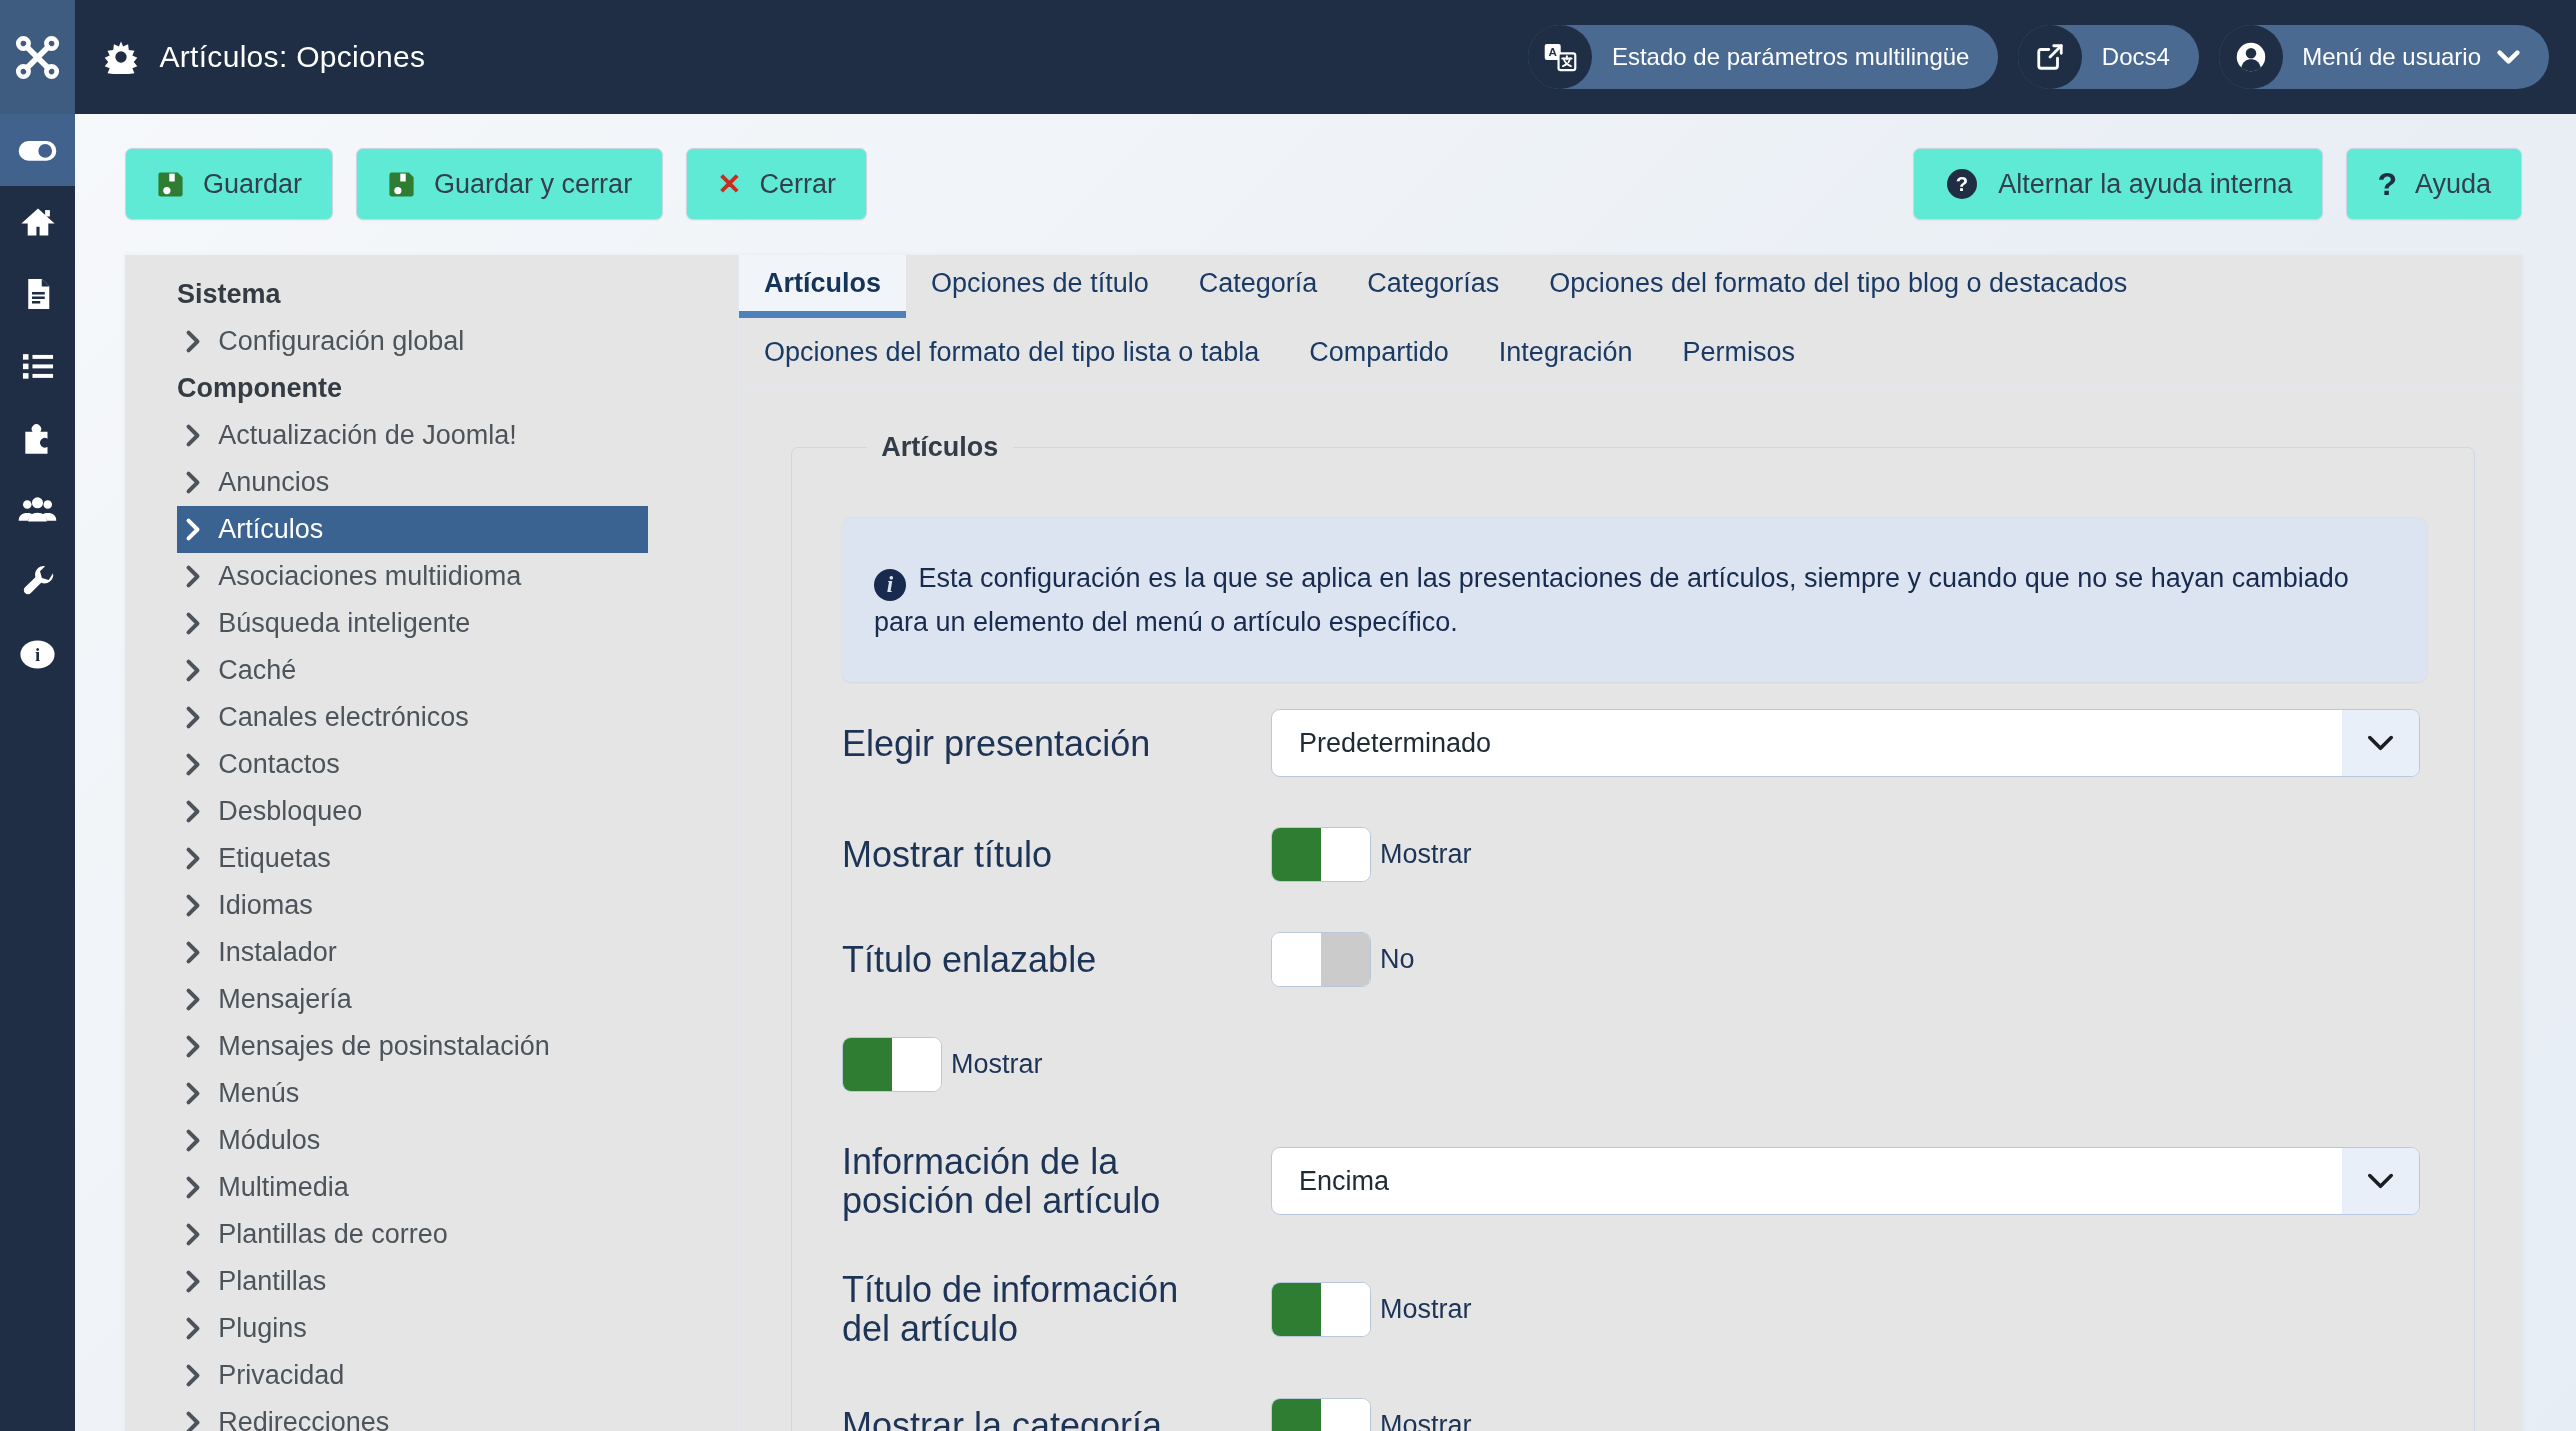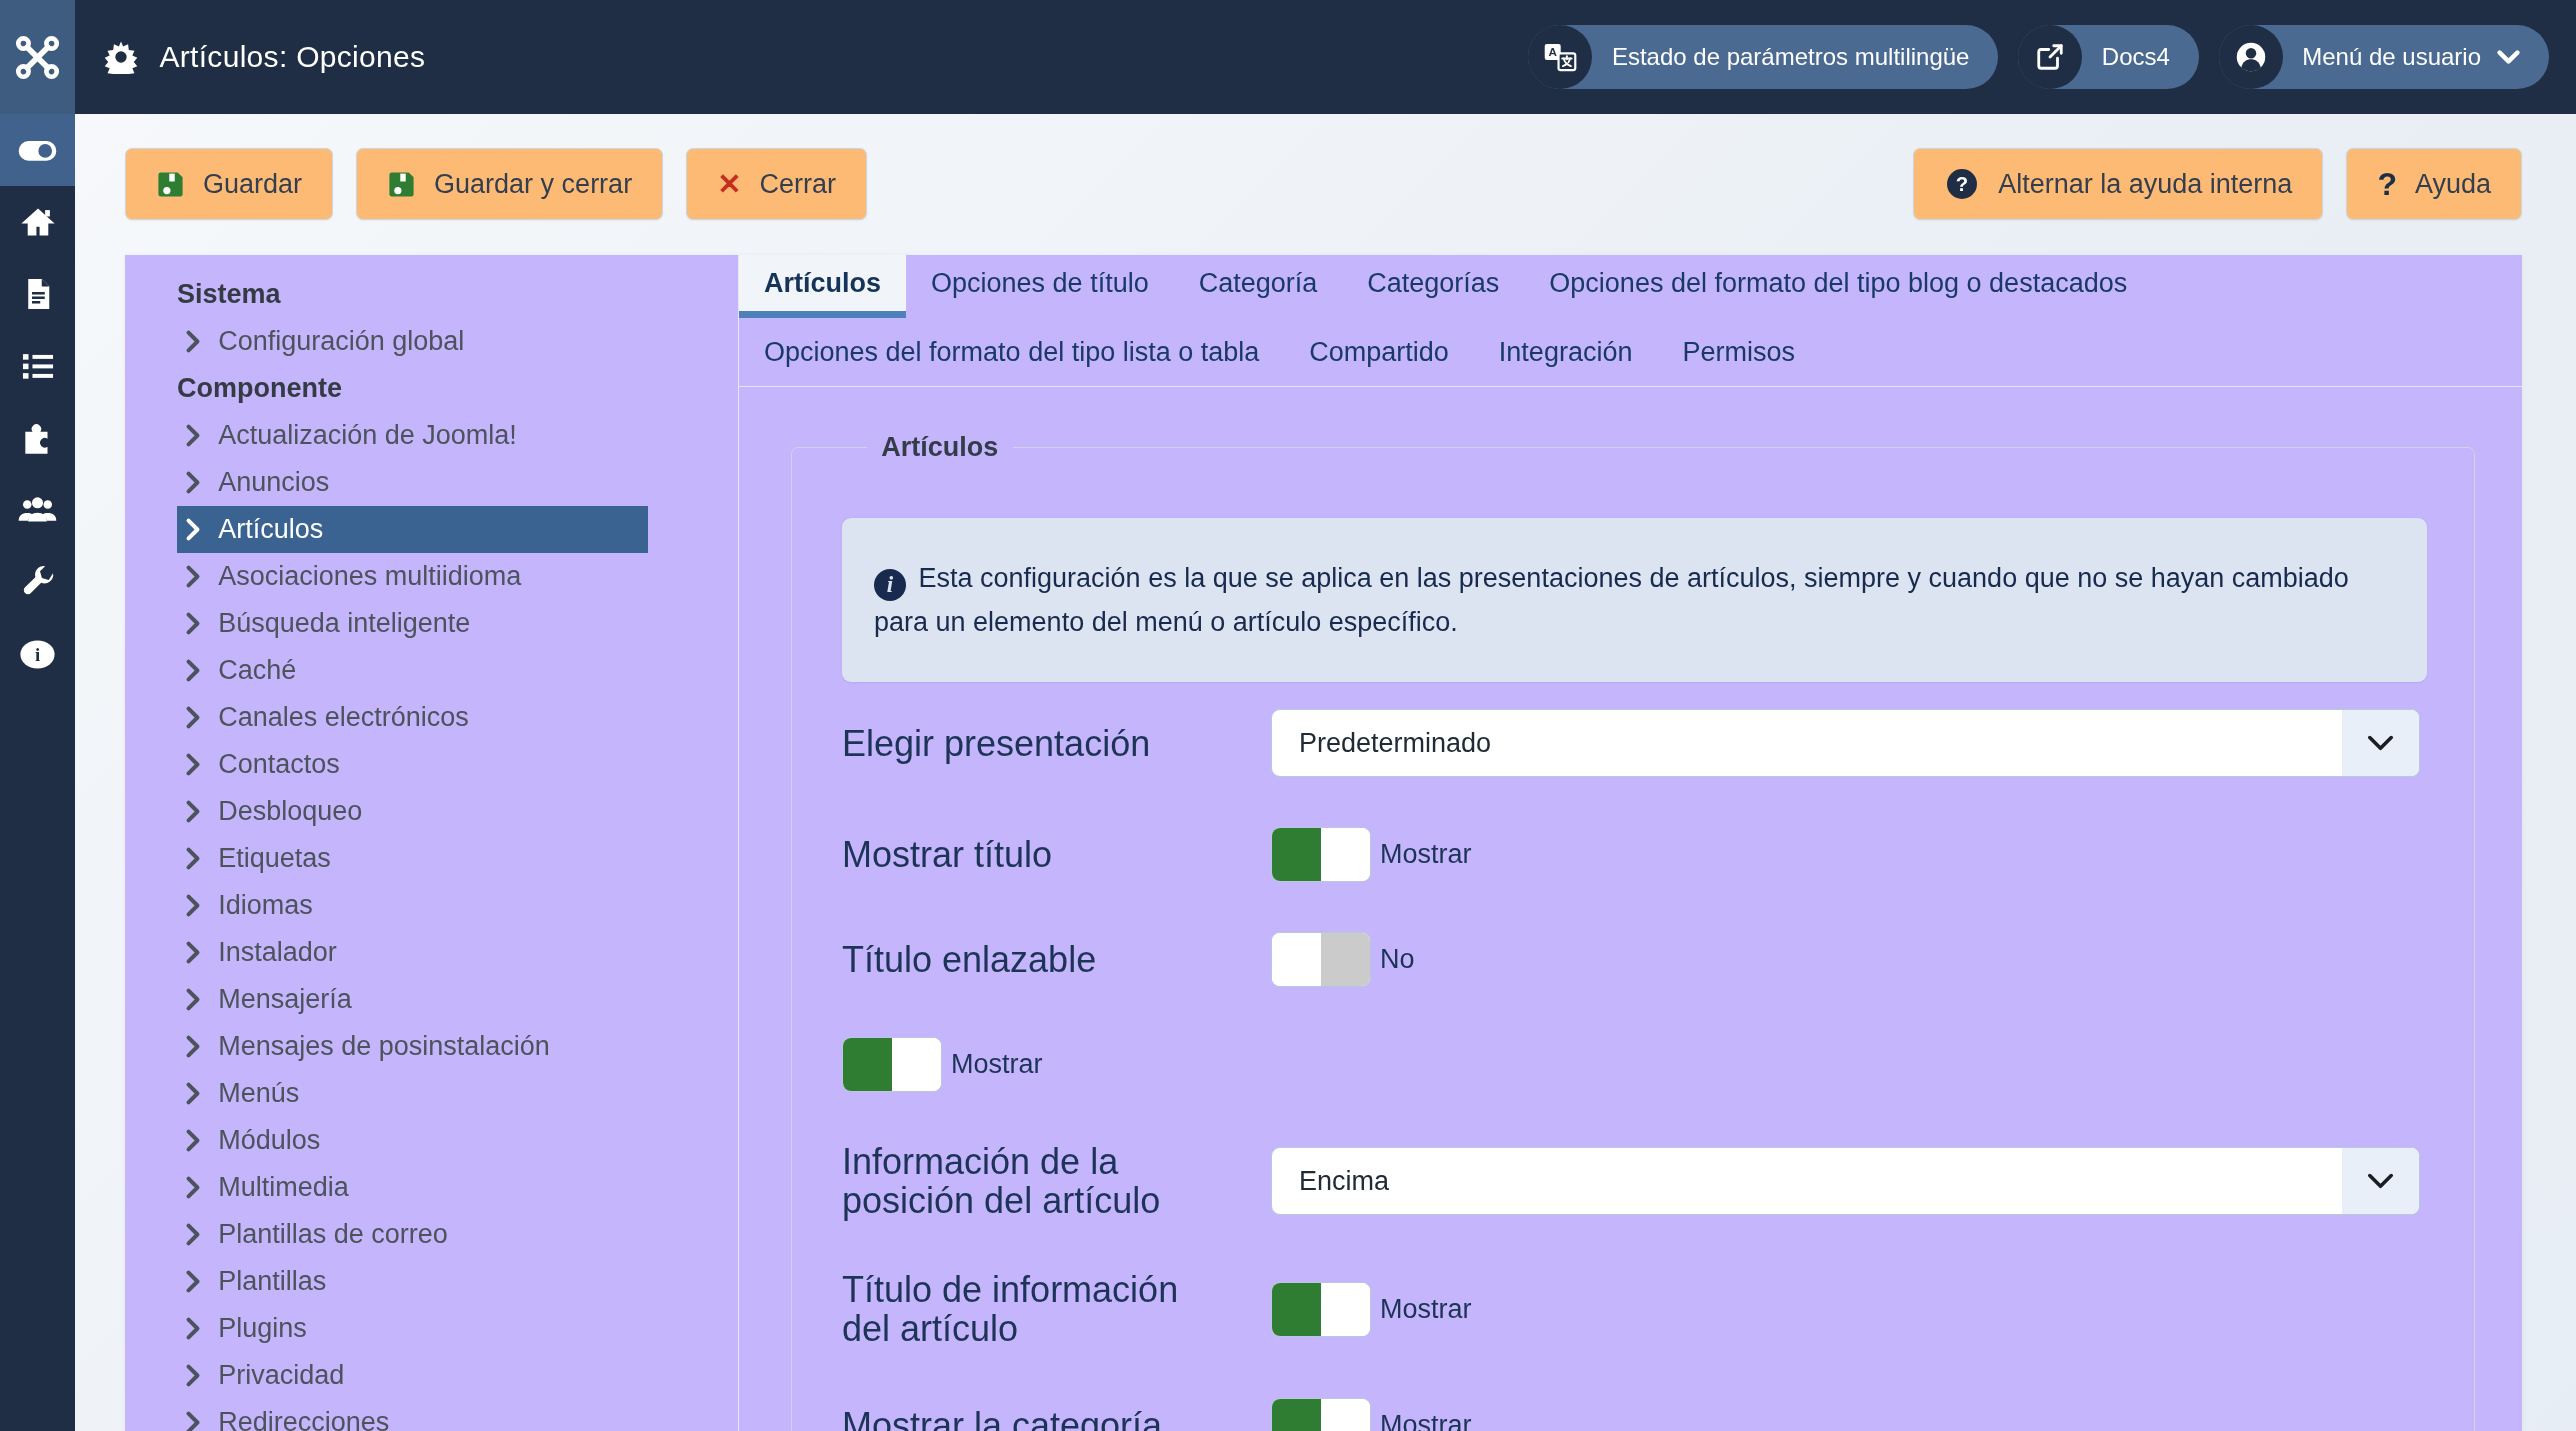--- a/index.html
+++ b/index.html
@@ -20,30 +20,30 @@
   .topbar-right { margin-left:auto; display:flex; gap:19.7px; align-items:center; }
   .pill { height:64px; border-radius:32px; background:#4a6a91; display:flex; align-items:center;
     color:#fff; font-size:24px; padding-right:29px; cursor:pointer; }
   .pill-icon { width:64px; height:64px; border-radius:50%; background:#1f2e44; display:flex;
     align-items:center; justify-content:center; margin-right:19.7px; flex-shrink:0; }
   .pill .caret { margin-left:16px; display:flex; }
 
   
   .toolbar { position:absolute; left:75px; top:114px; right:0; height:140px; display:flex;
     align-items:center; padding:0 54px 0 50px; }
-  .btn { height:72px; background:#fdba74; border:1.8px solid #ccd6e2; border-radius:7.2px; display:flex;
+  .btn { height:72px; background:#5eead4; border:1.8px solid #ccd6e2; border-radius:7.2px; display:flex;
     align-items:center; gap:18px; padding:0 30px; font-size:27px; color:#333e4e; cursor:pointer;
     box-shadow:0 0.9px 1.8px rgba(30,50,80,.06);text-align:center; }
   .toolbar-left { display:flex; gap:23px; }
   .toolbar-right { margin-left:auto; display:flex; gap:23px; }
   .x-glyph { color:#c52f21; font-weight:bold; font-size:29px; line-height:1; }
   .q-plain { color:#1f2e44; font-weight:bold; font-size:32px; line-height:1; }
 
   
-  .panel { position:absolute; left:125px; top:255px; width:2397px; height:1176px; background:#c4b5fd;
+  .panel { position:absolute; left:125px; top:255px; width:2397px; height:1176px; background:#e5e5e5;
     display:flex; overflow:hidden; box-shadow:0 0 5.4px rgba(30,50,80,.05); }
 
   
   .tree { width:614px; flex-shrink:0; border-right:1.8px solid #e4e9ef; padding:16px 0 0 52px; }
   .entry { display:flex; align-items:center; height:47px; width:471px; font-size:27px; color:#4c535a;
     padding-left:7.2px; cursor:pointer; }
   .entry .chev { display:flex; margin-right:16px; color:#4c535a; }
   .entry.heading { font-weight:bold; color:#343b42; cursor:default; padding-left:0; }
   .entry.active { background:#3b6392; color:#fff; }
   .entry.active .chev { color:#fff; }

